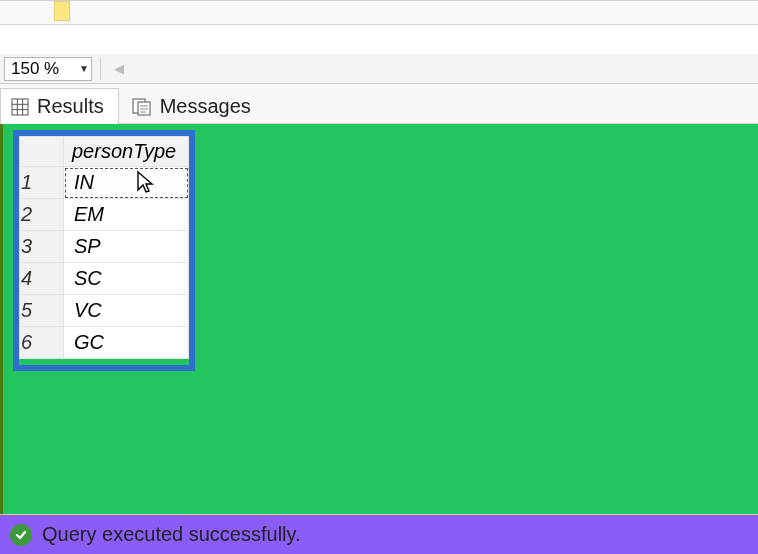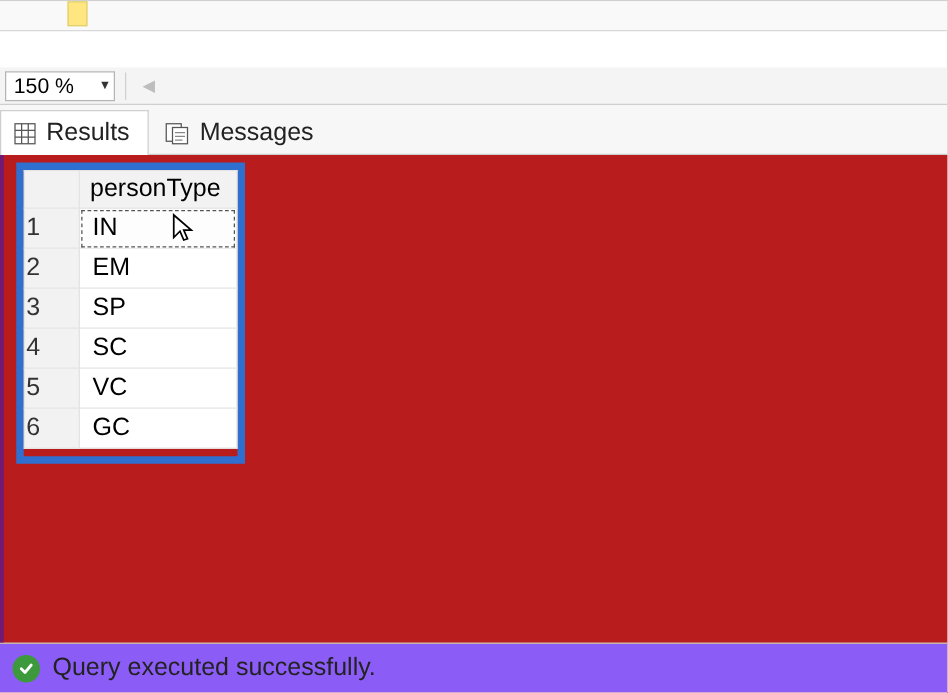--- a/index.html
+++ b/index.html
@@ -81,24 +81,25 @@
   }
   .tab.active {
     background: #fff;
     border-color: #cfcfcf;
   }
   .tab .ticon svg { display: block; }
 
   
   .results-area {
     flex: 1 1 auto;
-    background: #b91c1c;
-    border-left: 3px solid #701a75;
+    background: #22c55e;
+    border-left: 3px solid #4d7c0f;
     position: relative;
     overflow: hidden;
+    font-style: italic;
   }
   .hl-box {
     position: absolute;
     left: 10px; top: 6px;
     border: 6px solid #2f6fd0;
     padding-bottom: 6px;
   }
   table.grid {
     border-collapse: collapse;
     font-size: 20px;

